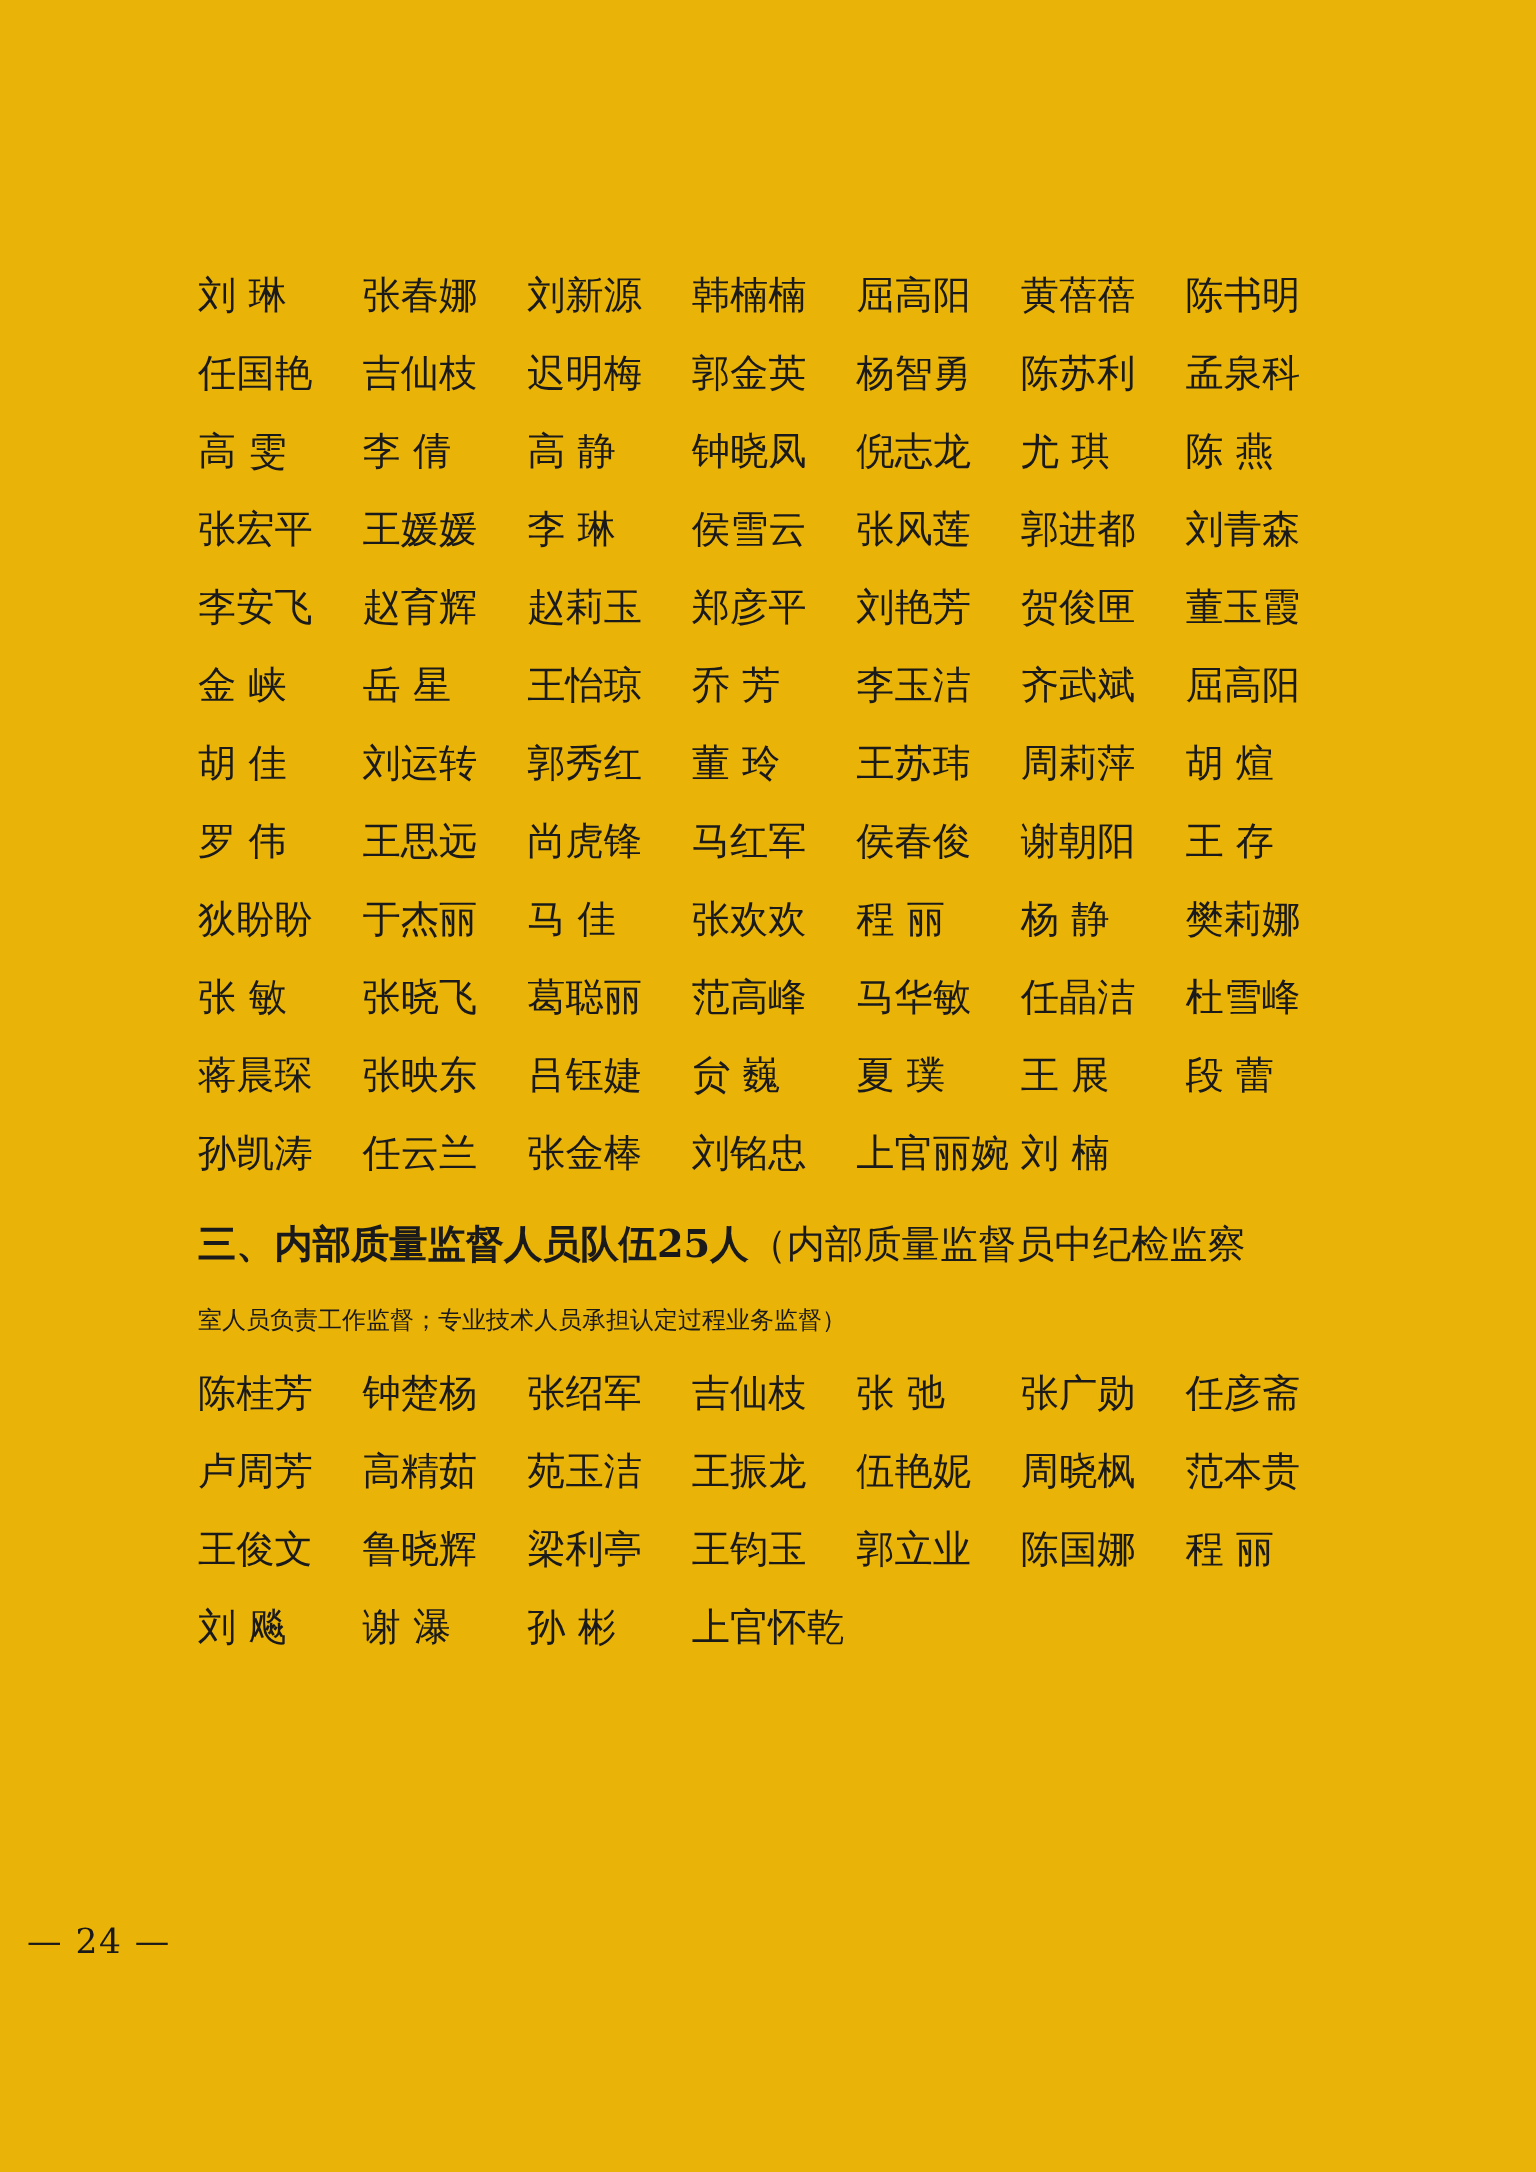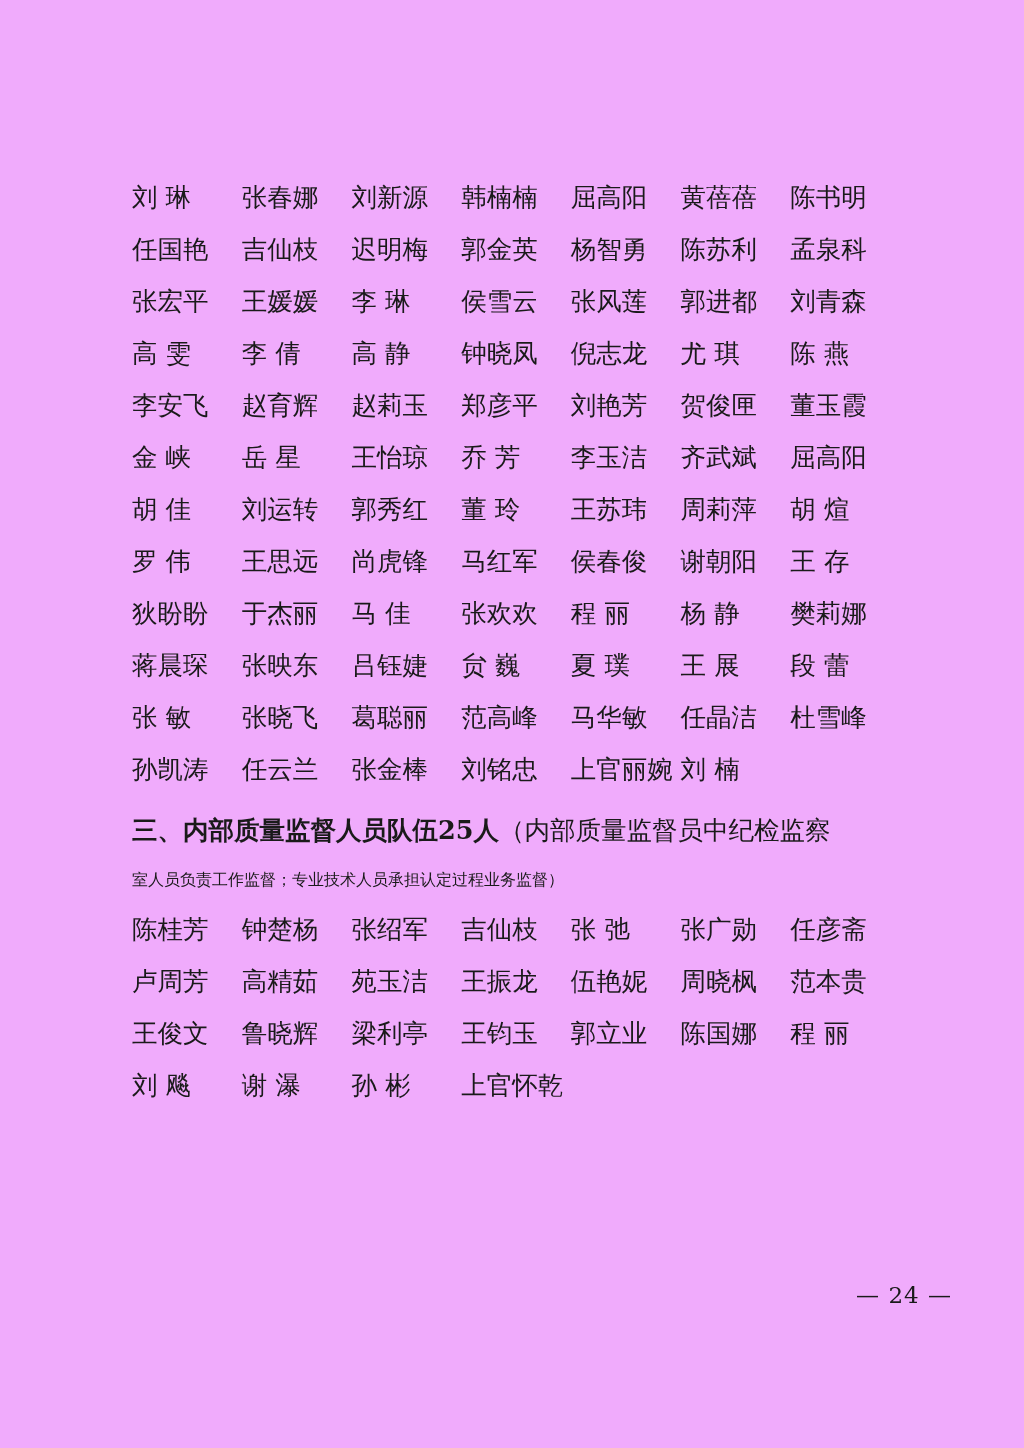--- a/index.html
+++ b/index.html
@@ -13,21 +13,21 @@
     font-family: "DejaVu Serif", "Liberation Serif", serif;
     color: #1a1a1a;
     position: relative;
     overflow: hidden;
   }
   .page {
     position: absolute;
     left: 0; top: 0;
     width: 1024px;
     height: 1448px;
-    background: #f0abfc;
+    background: #eab308;
   }
   .content {
     position: absolute;
     left: 132px;
     top: 176px;
     width: 768px;
   }
   
   .name-row {
     display: grid;
@@ -63,21 +63,21 @@
     line-height: 44px;
     font-weight: normal;
     font-family: "DejaVu Serif", "Liberation Serif", serif;
     margin-bottom: 6px;
   }
   .footer {
     position: absolute;
     left: 0;
     top: 1282px;
     width: 952px;
-    text-align: right;
+    text-align: left;
     font-size: 23px;
     font-family: "DejaVu Serif", "Liberation Serif", serif;
     letter-spacing: 1px;
   }
   .footer .pg {
     display: inline-block;
     padding-left: 18px;
   }
 </style>
 </head>
@@ -99,38 +99,38 @@
       <div class="name-row">
         <span class="name-cell">任国艳</span>
         <span class="name-cell">吉仙枝</span>
         <span class="name-cell">迟明梅</span>
         <span class="name-cell">郭金英</span>
         <span class="name-cell">杨智勇</span>
         <span class="name-cell">陈苏利</span>
         <span class="name-cell">孟泉科</span>
       </div>
       <div class="name-row">
+        <span class="name-cell">高 雯</span>
+        <span class="name-cell">李 倩</span>
+        <span class="name-cell">高 静</span>
+        <span class="name-cell">钟晓凤</span>
+        <span class="name-cell">倪志龙</span>
+        <span class="name-cell">尤 琪</span>
+        <span class="name-cell">陈 燕</span>
+      </div>
+      <div class="name-row">
         <span class="name-cell">张宏平</span>
         <span class="name-cell">王媛媛</span>
         <span class="name-cell">李 琳</span>
         <span class="name-cell">侯雪云</span>
         <span class="name-cell">张风莲</span>
         <span class="name-cell">郭进都</span>
         <span class="name-cell">刘青森</span>
       </div>
       <div class="name-row">
-        <span class="name-cell">高 雯</span>
-        <span class="name-cell">李 倩</span>
-        <span class="name-cell">高 静</span>
-        <span class="name-cell">钟晓凤</span>
-        <span class="name-cell">倪志龙</span>
-        <span class="name-cell">尤 琪</span>
-        <span class="name-cell">陈 燕</span>
-      </div>
-      <div class="name-row">
         <span class="name-cell">李安飞</span>
         <span class="name-cell">赵育辉</span>
         <span class="name-cell">赵莉玉</span>
         <span class="name-cell">郑彦平</span>
         <span class="name-cell">刘艳芳</span>
         <span class="name-cell">贺俊匣</span>
         <span class="name-cell">董玉霞</span>
       </div>
       <div class="name-row">
         <span class="name-cell">金 峡</span>
@@ -162,38 +162,38 @@
       <div class="name-row">
         <span class="name-cell">狄盼盼</span>
         <span class="name-cell">于杰丽</span>
         <span class="name-cell">马 佳</span>
         <span class="name-cell">张欢欢</span>
         <span class="name-cell">程 丽</span>
         <span class="name-cell">杨 静</span>
         <span class="name-cell">樊莉娜</span>
       </div>
       <div class="name-row">
+        <span class="name-cell">张 敏</span>
+        <span class="name-cell">张晓飞</span>
+        <span class="name-cell">葛聪丽</span>
+        <span class="name-cell">范高峰</span>
+        <span class="name-cell">马华敏</span>
+        <span class="name-cell">任晶洁</span>
+        <span class="name-cell">杜雪峰</span>
+      </div>
+      <div class="name-row">
         <span class="name-cell">蒋晨琛</span>
         <span class="name-cell">张映东</span>
         <span class="name-cell">吕钰婕</span>
         <span class="name-cell">贠 巍</span>
         <span class="name-cell">夏 璞</span>
         <span class="name-cell">王 展</span>
         <span class="name-cell">段 蕾</span>
       </div>
       <div class="name-row">
-        <span class="name-cell">张 敏</span>
-        <span class="name-cell">张晓飞</span>
-        <span class="name-cell">葛聪丽</span>
-        <span class="name-cell">范高峰</span>
-        <span class="name-cell">马华敏</span>
-        <span class="name-cell">任晶洁</span>
-        <span class="name-cell">杜雪峰</span>
-      </div>
-      <div class="name-row">
         <span class="name-cell">孙凯涛</span>
         <span class="name-cell">任云兰</span>
         <span class="name-cell">张金棒</span>
         <span class="name-cell">刘铭忠</span>
         <span class="name-cell">上官丽婉</span>
         <span class="name-cell">刘 楠</span>
         <span class="name-cell"></span>
       </div>
     </div>
 

